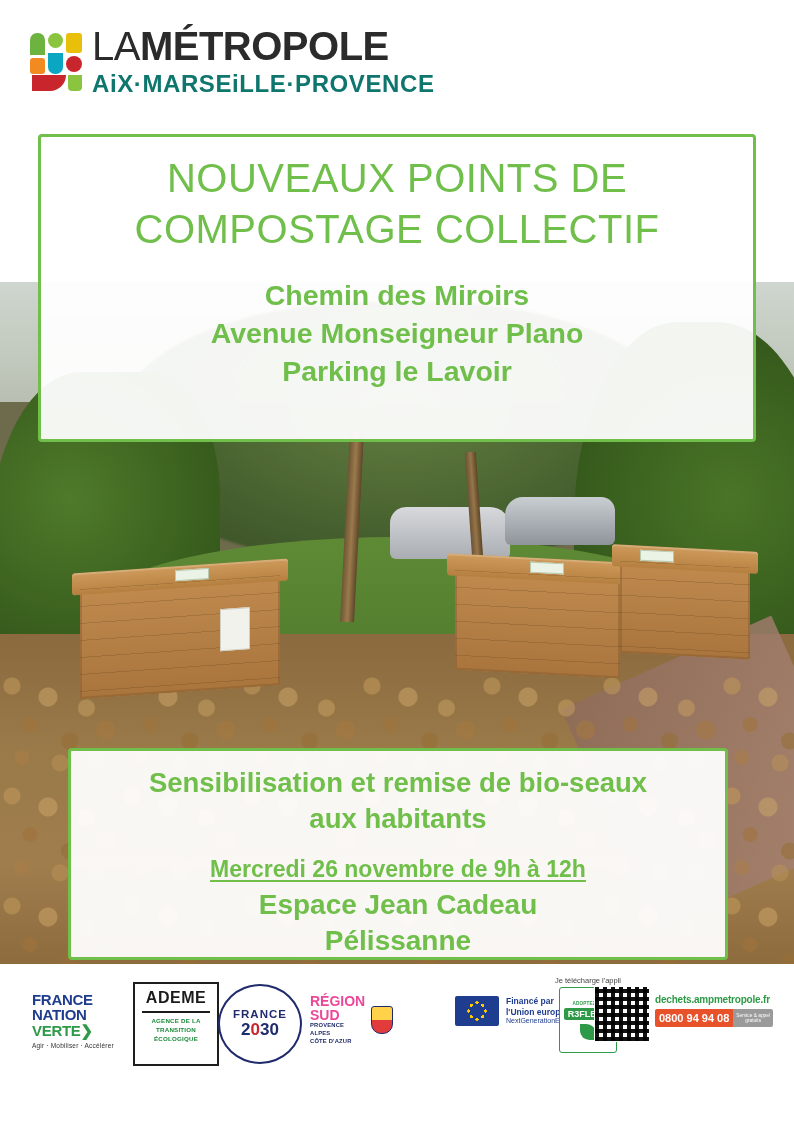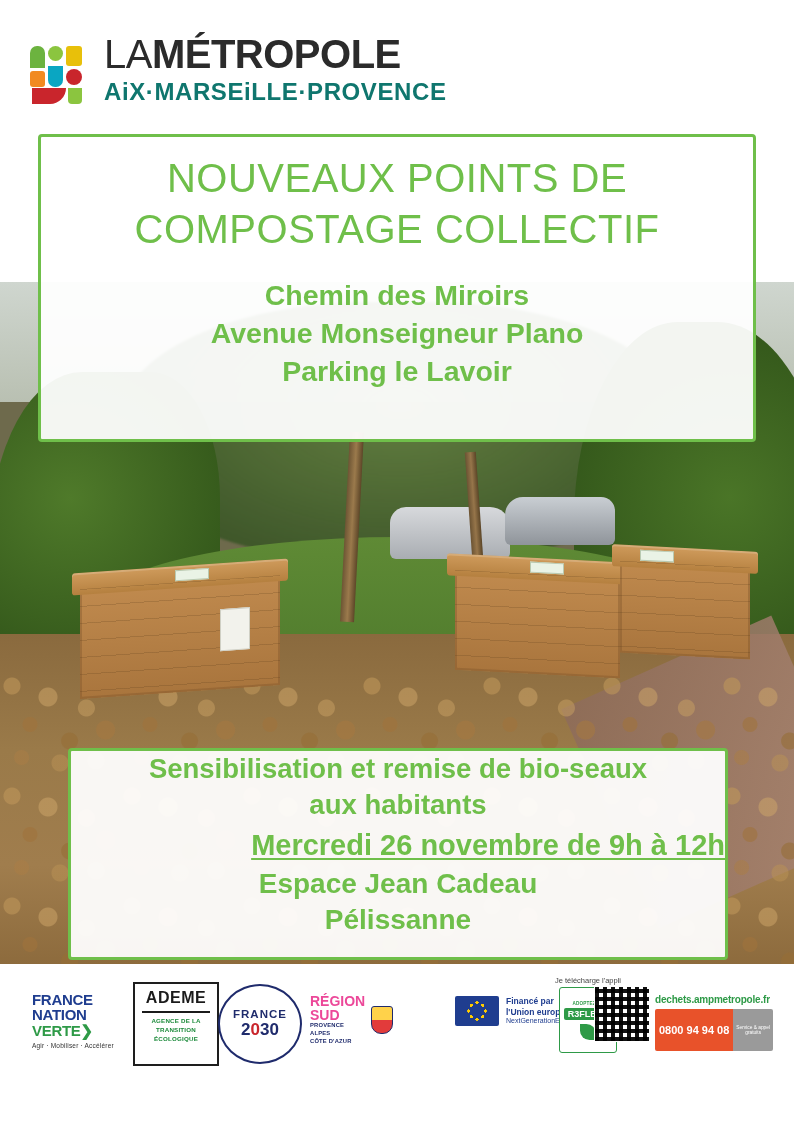--- a/index.html
+++ b/index.html
@@ -16,22 +16,21 @@
     height: 1123px;
     background: #ffffff;
   }
 
   
   .header {
     position: absolute;
     top: 18px; left: 30px;
     width: 420px; height: 88px;
     display: flex;
-    align-items: flex-end;
-    gap: 12px;
+    align-items: center;
   }
   .metro-mark {
     position: relative;
     width: 62px; height: 62px;
     flex: none;
   }
   .metro-mark i {
     position: absolute;
     display: block;
   }
@@ -194,36 +193,36 @@
     margin-top: 22px;
     color: #6fbf4a;
     font-size: 28.5px;
     font-weight: 700;
     line-height: 1.33;
   }
 
   #card-bottom {
     left: 68px; top: 748px;
     width: 660px; height: 212px;
+    padding-top: 14px;
   }
   .sens {
     color: #6fbf4a;
     font-size: 27.5px;
     font-weight: 700;
     line-height: 1.3;
     padding: 0 18px;
   }
   .date-line {
-    margin-top: 6px;
+    margin-top: 19px;
     color: #6fbf4a;
-    font-size: 29px;
+    font-size: 23px;
     font-weight: 700;
     text-decoration: underline;
     text-underline-offset: 3px;
-    text-align: right;
   }
   .place {
     margin-top: 4px;
     color: #6fbf4a;
     font-size: 28px;
     font-weight: 700;
     line-height: 1.3;
   }
 
   
@@ -300,21 +299,21 @@
     background-color:#fff;
     background-image:
       repeating-linear-gradient(90deg,#111 0 4px, transparent 4px 8px),
       repeating-linear-gradient(0deg,#111 0 4px, transparent 4px 8px);
     background-blend-mode: multiply;
     border:1px solid #fff;
   }
   .contact { position:absolute; left:655px; top:30px; width:118px; }
   .contact .web { font-size:10px; font-weight:700; color:#2e9a47; letter-spacing:-.2px; }
   .contact .row { display:flex; align-items:stretch; margin-top:4px; }
-  .contact .tel { background:#e8522a; color:#fff; font-size:11px; font-weight:700; padding:15px 4px; border-radius:2px 0 0 2px; }
+  .contact .tel { background:#e8522a; color:#fff; font-size:11px; font-weight:700; padding:3px 4px; border-radius:2px 0 0 2px; }
   .contact .note { background:#9a9a9a; color:#fff; font-size:4.8px; line-height:1.1; padding:3px 3px; text-align:center; border-radius:0 2px 2px 0; display:flex; flex-direction:column; justify-content:center; }
 </style>
 </head>
 <body>
 
 <div class="poster">
 
   <div class="header">
     <div class="metro-mark">
       <i class="mm1"></i>

